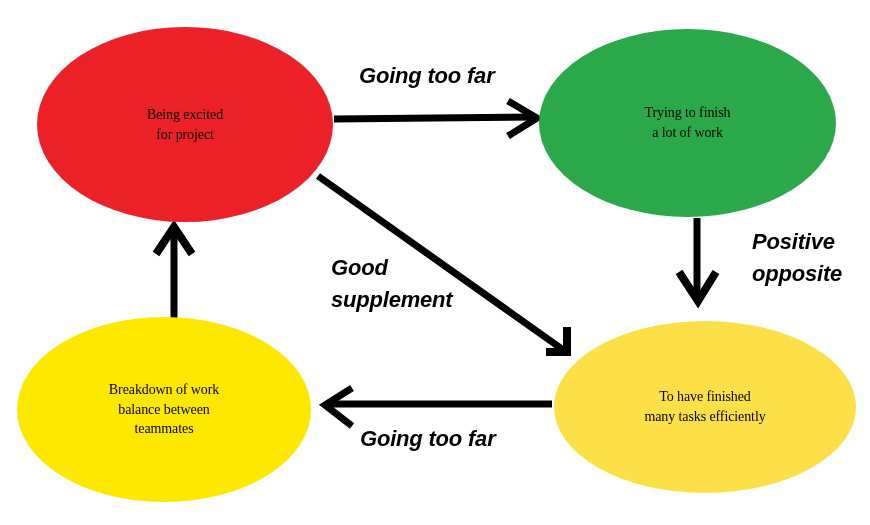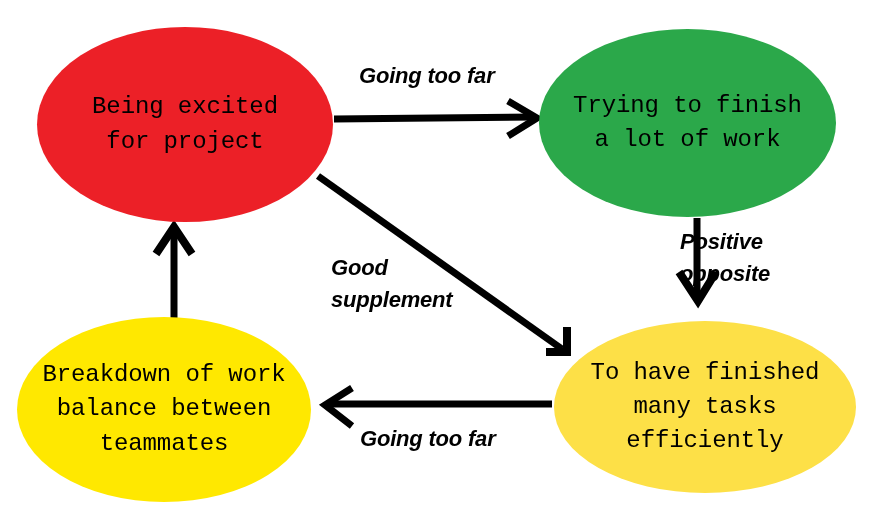--- a/index.html
+++ b/index.html
@@ -25,22 +25,22 @@
   .node {
     position: absolute;
     display: flex;
     align-items: center;
     justify-content: center;
     border-radius: 50%;
     text-align: center;
     box-sizing: border-box;
   }
   .node-label {
-    font-family: Liberation Mono, monospace;
-    font-size: 24px;
+    font-family: Liberation Serif, serif;
+    font-size: 14px;
     line-height: 1.42;
     color: #000000;
     white-space: pre-line;
     letter-spacing: -0.1px;
   }
   .edge-label {
     position: absolute;
     font-family: "Liberation Sans", sans-serif;
     font-style: italic;
     font-weight: bold;
@@ -51,21 +51,21 @@
     letter-spacing: -0.2px;
   }
   
   #node-excited  { left: 37px;  top: 27px;  width: 296px; height: 195px; }
   #node-trying   { left: 539px; top: 29px;  width: 297px; height: 188px; }
   #node-finished { left: 554px; top: 321px; width: 302px; height: 172px; }
   #node-breakdown{ left: 17px;  top: 317px; width: 294px; height: 185px; }
 
   
   #label-going-too-far-top   { left: 359px; top: 60px;  }
-  #label-positive-opposite   { left: 680px; top: 226px; }
+  #label-positive-opposite   { left: 752px; top: 226px; }
   #label-good-supplement     { left: 331px; top: 252px; }
   #label-experiences         { left: 38px;  top: 243px; }
   #label-going-too-far-bottom{ left: 360px; top: 423px; }
 </style>
 </head>
 <body>
 
 <div id="canvas">
 
   <svg id="edges" viewBox="0 0 870 525" xmlns="http://www.w3.org/2000/svg">

